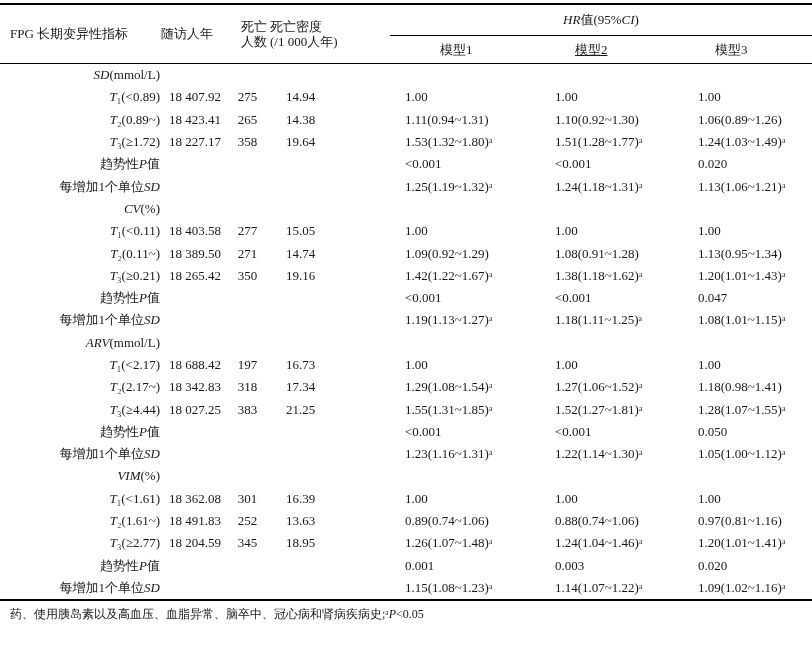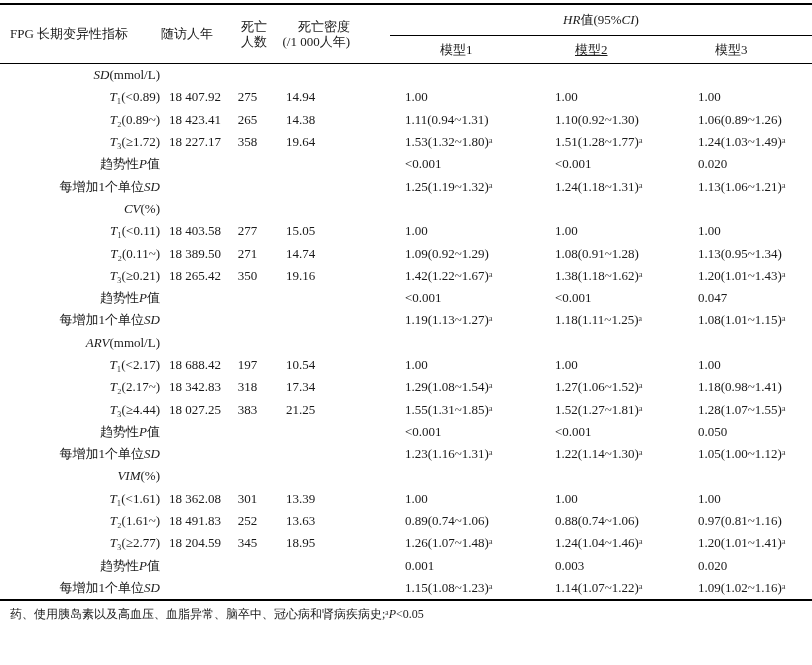--- a/index.html
+++ b/index.html
@@ -14,21 +14,21 @@
     font-size:13px;color:#1a1a1a;
   }
   thead{border-bottom:1px solid #000;}
   th{font-weight:normal;padding:0;vertical-align:middle;line-height:1.18;font-size:13px;}
   tr.h1 th{height:30px;}
   tr.h2 th{height:27px;}
   th.hr-group{border-bottom:1px solid #000;text-align:center;}
   th.c1h{text-align:left;padding-left:10px;}
   th.c2h{text-align:center;padding-right:11px;}
   th.c3h{text-align:center;padding-left:13px;}
-  th.c4h{text-align:right;padding-right:40px;}
+  th.c4h{text-align:left;padding-right:40px;}
   th.m1h{text-align:left;padding-left:50px;}
   th.m2h{text-align:left;padding-left:35px;text-decoration:underline;}
   th.m3h{text-align:left;padding-left:25px;}
   tbody td{height:22.3px;padding:0;vertical-align:middle;white-space:nowrap;}
   td.c1{text-align:right;padding-left:22px;}
   td.c1.sec{padding-left:10px;}
   td.c2{text-align:right;padding-right:4px;}
   td.c3{text-align:center;}
   td.c4{text-align:left;padding-left:16px;}
   td.c5{text-align:left;padding-left:15px;}
@@ -184,21 +184,21 @@
           <td class="c3"></td>
           <td class="c4"></td>
           <td class="c5"></td>
           <td class="c6"></td>
           <td class="c7"></td>
         </tr>
         <tr>
           <td class="c1"><i>T</i>₁(&lt;2.17)</td>
           <td class="c2">18 688.42</td>
           <td class="c3">197</td>
-          <td class="c4">10.54</td>
+          <td class="c4">16.73</td>
           <td class="c5">1.00</td>
           <td class="c6">1.00</td>
           <td class="c7">1.00</td>
         </tr>
         <tr>
           <td class="c1"><i>T</i>₂(2.17~)</td>
           <td class="c2">18 342.83</td>
           <td class="c3">318</td>
           <td class="c4">17.34</td>
           <td class="c5">1.29(1.08~1.54)ᵃ</td>
@@ -238,21 +238,21 @@
           <td class="c3"></td>
           <td class="c4"></td>
           <td class="c5"></td>
           <td class="c6"></td>
           <td class="c7"></td>
         </tr>
         <tr>
           <td class="c1"><i>T</i>₁(&lt;1.61)</td>
           <td class="c2">18 362.08</td>
           <td class="c3">301</td>
-          <td class="c4">13.39</td>
+          <td class="c4">16.39</td>
           <td class="c5">1.00</td>
           <td class="c6">1.00</td>
           <td class="c7">1.00</td>
         </tr>
         <tr>
           <td class="c1"><i>T</i>₂(1.61~)</td>
           <td class="c2">18 491.83</td>
           <td class="c3">252</td>
           <td class="c4">13.63</td>
           <td class="c5">0.89(0.74~1.06)</td>

